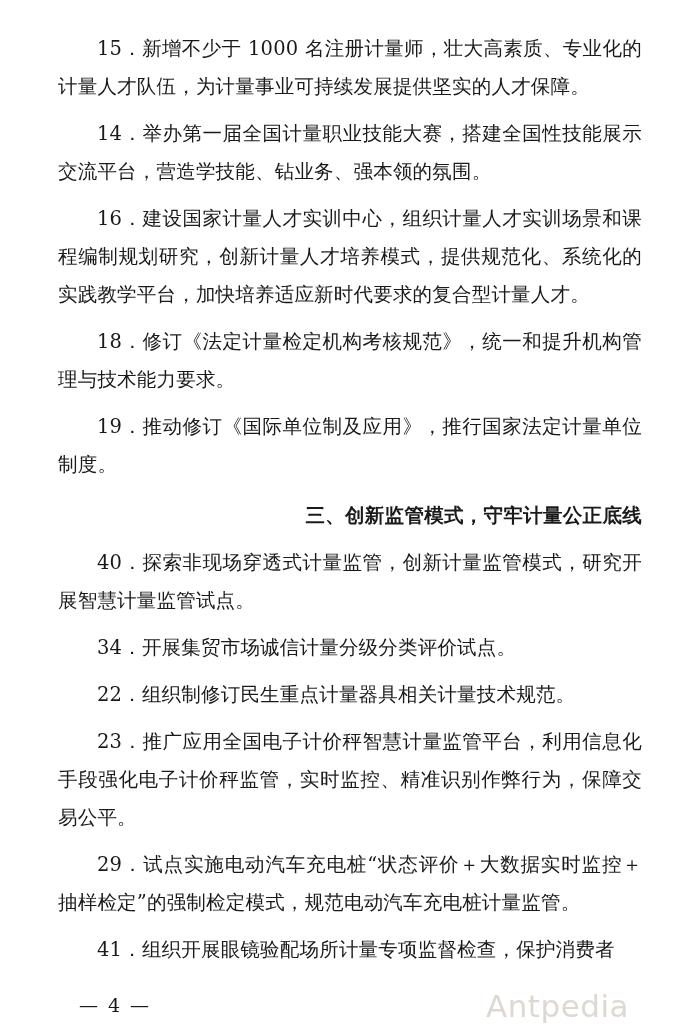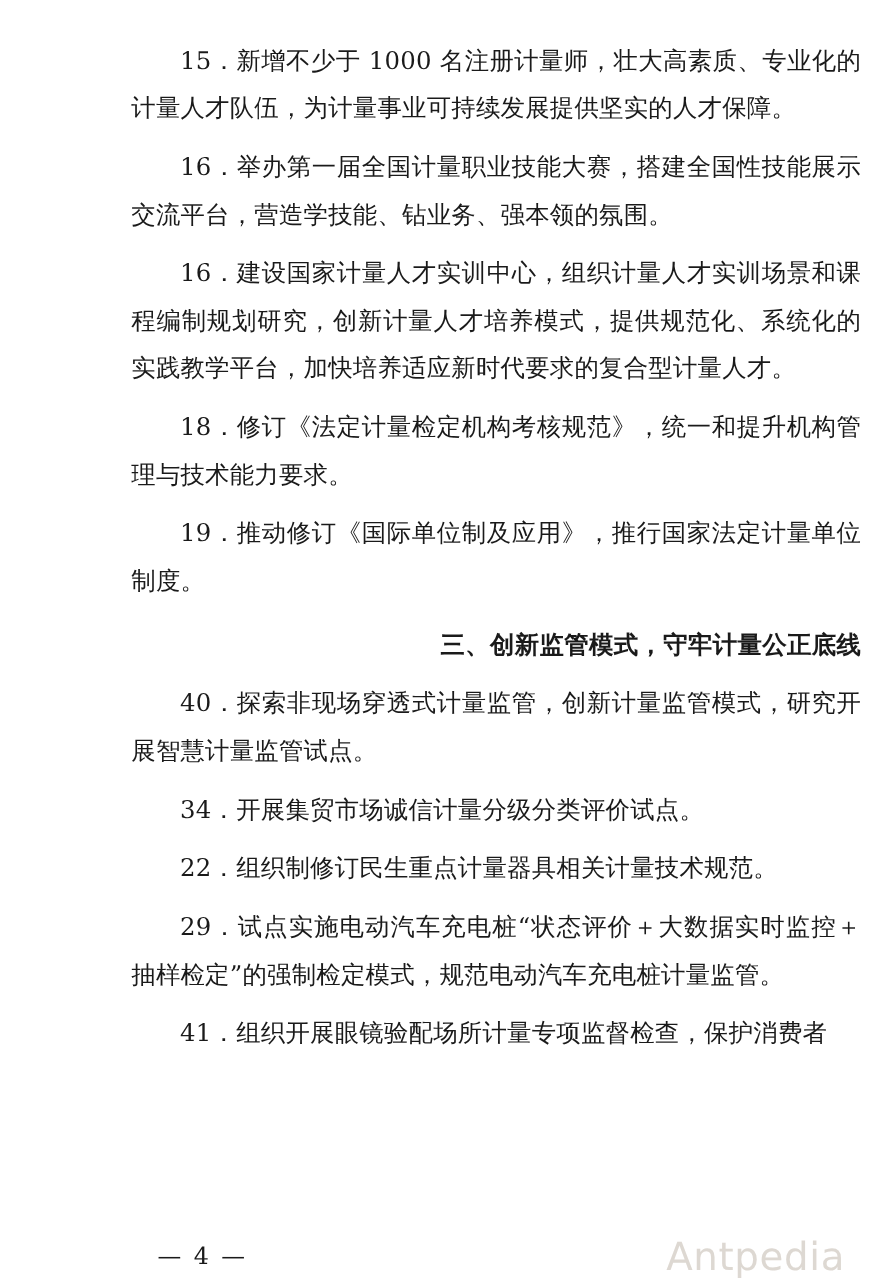--- a/index.html
+++ b/index.html
@@ -16,21 +16,20 @@
     overflow: hidden;
   }
   .page {
     position: absolute;
     left: 0;
     top: 0;
     width: 645px;
     height: 1030px;
     box-sizing: border-box;
     padding: 30px 58px 0 58px;
-    margin-left: 47px;
   }
   .content {
     width: 584px;
   }
   p.para {
     margin: 0 0 9px 0;
     font-size: 19.5px;
     line-height: 38px;
     text-align: justify;
     text-justify: inter-ideograph;
@@ -75,28 +74,29 @@
     opacity: 0.85;
     text-align: center;
   }
 </style>
 </head>
 <body>
 
 <div class="page">
   <div class="content">
     <p class="para">15．新增不少于 1000 名注册计量师，壮大高素质、专业化的计量人才队伍，为计量事业可持续发展提供坚实的人才保障。</p>
-    <p class="para">16．举办第一届全国计量职业技能大赛，搭建全国性技能展示交流平台，营造学技能、钻业务、强本领的氛围。</p>
+    <p class="para">14．举办第一届全国计量职业技能大赛，搭建全国性技能展示交流平台，营造学技能、钻业务、强本领的氛围。</p>
     <p class="para">16．建设国家计量人才实训中心，组织计量人才实训场景和课程编制规划研究，创新计量人才培养模式，提供规范化、系统化的实践教学平台，加快培养适应新时代要求的复合型计量人才。</p>
     <p class="para">18．修订《法定计量检定机构考核规范》，统一和提升机构管理与技术能力要求。</p>
     <p class="para">19．推动修订《国际单位制及应用》，推行国家法定计量单位制度。</p>
     <p class="heading">三、创新监管模式，守牢计量公正底线</p>
     <p class="para">40．探索非现场穿透式计量监管，创新计量监管模式，研究开展智慧计量监管试点。</p>
     <p class="para">34．开展集贸市场诚信计量分级分类评价试点。</p>
     <p class="para">22．组织制修订民生重点计量器具相关计量技术规范。</p>
+    <p class="para">23．推广应用全国电子计价秤智慧计量监管平台，利用信息化手段强化电子计价秤监管，实时监控、精准识别作弊行为，保障交易公平。</p>
     <p class="para">29．试点实施电动汽车充电桩“状态评价＋大数据实时监控＋抽样检定”的强制检定模式，规范电动汽车充电桩计量监管。</p>
     <p class="para">41．组织开展眼镜验配场所计量专项监督检查，保护消费者</p>
   </div>
   <div class="footer">
     <span class="page-num">— 4 —</span>
   </div>
   <div class="watermark">Antpedia</div>
 </div>
 
 </body></html>

